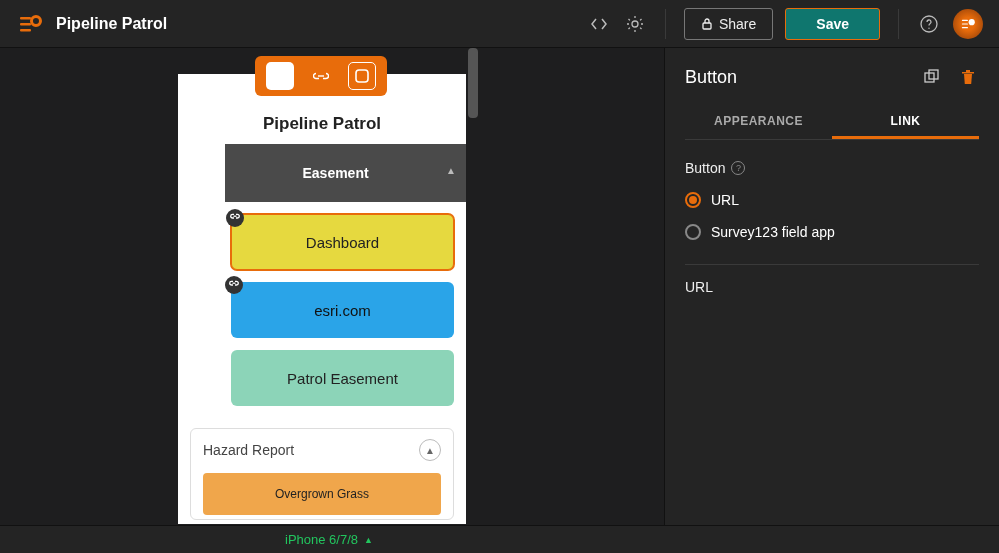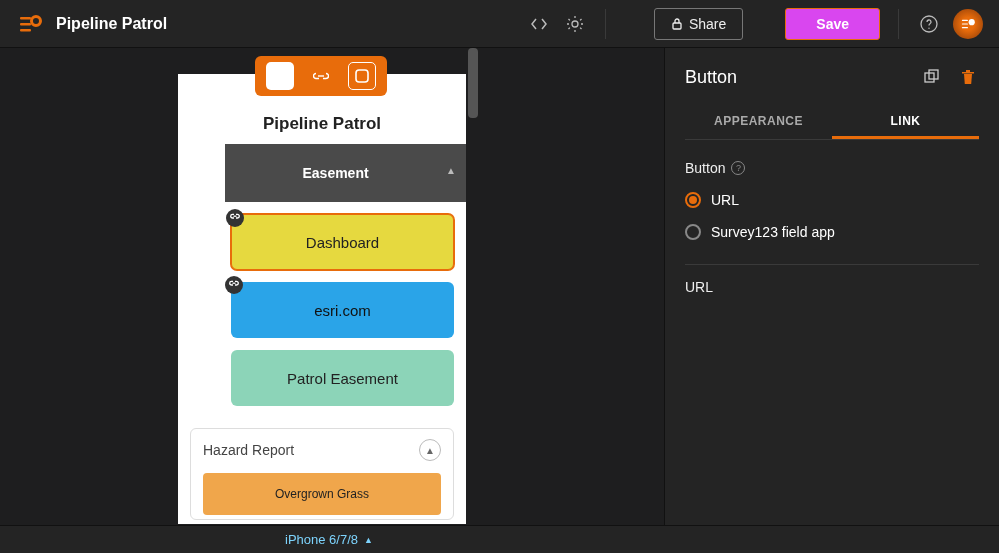--- a/index.html
+++ b/index.html
@@ -4,23 +4,23 @@
 <style>
   * { box-sizing: border-box; margin: 0; padding: 0; }
   html, body { width: 999px; height: 553px; font-family: "Segoe UI", Arial, sans-serif; background: #1e1e1f; color: #fff; overflow: hidden; }
   
   .header { height: 48px; background: #242424; display: flex; align-items: center; padding: 0 16px; gap: 12px; border-bottom: 1px solid #111; }
   .logo { width: 28px; height: 28px; display: flex; align-items: center; justify-content: center; }
   .proj-title { font-size: 16px; font-weight: 600; flex: 0 0 auto; }
   .header-spacer { flex: 1; }
   .hdr-icon { width: 24px; height: 24px; display:flex; align-items:center; justify-content:center; color:#bbb; cursor:pointer; }
   .hdr-divider { width:1px; height:30px; background:#3a3a3a; margin:0 6px; }
-  .btn { height: 32px; border-radius: 3px; padding: 0 16px; font-size: 14px; display:flex; align-items:center; gap:6px; cursor:pointer;margin-left:30px; }
+  .btn { height: 32px; border-radius: 3px; padding: 0 16px; font-size: 14px; display:flex; align-items:center; gap:6px; cursor:pointer; }
   .btn-share { background: transparent; border:1px solid #777; color:#eee; }
-  .btn-save  { background: #d946ef; border:1px solid #e86c0b; color:#fff; font-weight:600; padding: 0 30px; }
+  .btn-save  { background: #0f766e; border:1px solid #e86c0b; color:#fff; font-weight:600; padding: 0 30px; }
   .avatar { width:30px; height:30px; border-radius:50%; background: radial-gradient(circle,#e86c0b 30%,#8a3a08 100%); display:flex; align-items:center; justify-content:center; cursor:pointer; }
   
   .workarea { display:flex; height: calc(553px - 48px - 28px); }
   .canvas-pane { flex:1; position:relative; background:#1e1e1f; }
   .side-pane   { width: 335px; background:#242424; border-left:1px solid #111; padding: 18px 20px 0 20px; display:flex; flex-direction:column; }
   
   .device { position:absolute; left:178px; top:26px; width:288px; height:450px; background:#fff; color:#222; overflow:hidden;}
   .device-scroll { position:absolute; right:-12px; top:0; width:10px; height:100%; background:#1e1e1f; }
   .scroll-thumb{ position:absolute; right:-12px; top:0; width:10px; height:70px; background:#555; border-radius:4px;}
   .pill-toolbar{ position:absolute; left:255px; top:8px; width:132px; height:40px; background:#e86c0b; border-radius:6px; display:flex; align-items:center; justify-content:space-around; padding:0 4px; z-index:5;}
@@ -55,21 +55,21 @@
   .radio{ width:16px; height:16px; border:2px solid #888; border-radius:50%; display:flex; align-items:center; justify-content:center;}
   .radio.sel{ border-color:#e86c0b; }
   .radio.sel::after{ content:""; width:8px; height:8px; border-radius:50%; background:#e86c0b;}
   .sep{ height:1px; background:#3a3a3a; margin:14px 0;}
   .url-box{ background:#2e2e2e; border-radius:2px; padding:10px 12px 70px 12px; font-size:12px; color:#ddd; line-height:1.5; margin-top:10px; word-break:break-all; position:relative;}
   .url-icons{ display:flex; gap:8px; margin-bottom:8px;}
   .url-ic{ width:22px; height:20px; border-radius:3px; display:flex; align-items:center; justify-content:center; font-size:11px;}
   .url-ic.blue{ background:#2d5fa8;}
   .url-ic.pink{ background:#b94a78;}
   
-  .footer{ height:28px; background:#242424; border-top:1px solid #111; display:flex; align-items:center; justify-content:flex-start; padding-left:285px; font-size:13px; color:#7dd3fc;}
+  .footer{ height:28px; background:#242424; border-top:1px solid #111; display:flex; align-items:center; justify-content:flex-start; padding-left:285px; font-size:13px; color:#22c55e;}
   .footer .caret{ margin-left:6px; font-size:9px; }
 </style>
 </head>
 <body>
 
 <div class="header">
   <div class="logo">
     <svg width="26" height="26" viewBox="0 0 26 26">
         <g fill="#e86c0b">
           <rect x="3" y="6" width="11" height="2.5" rx="1"></rect>

